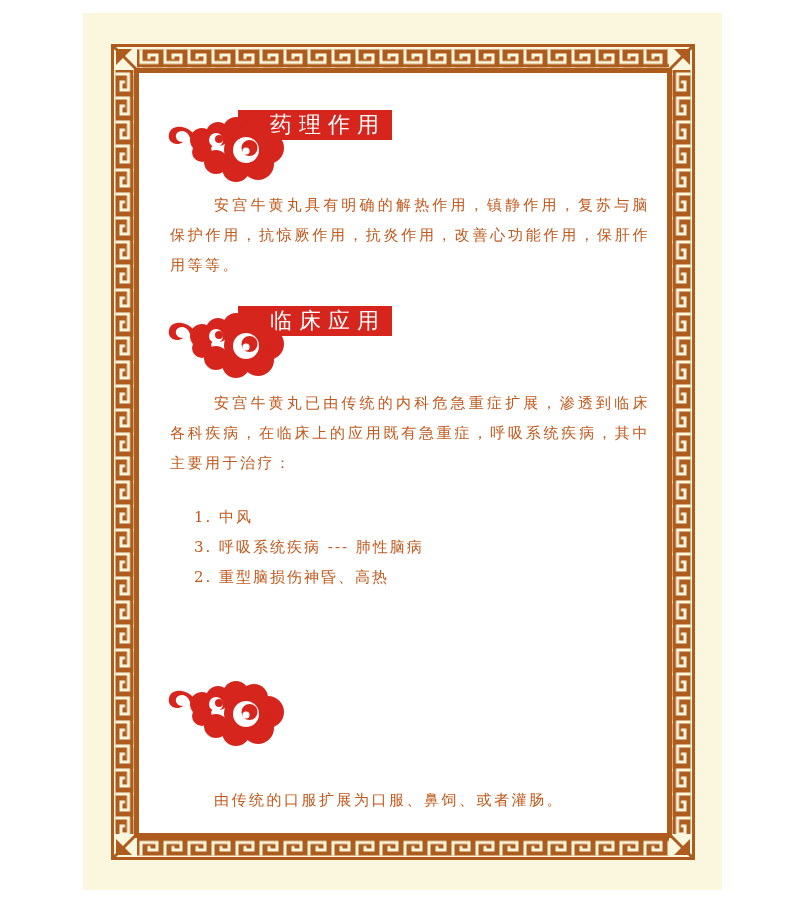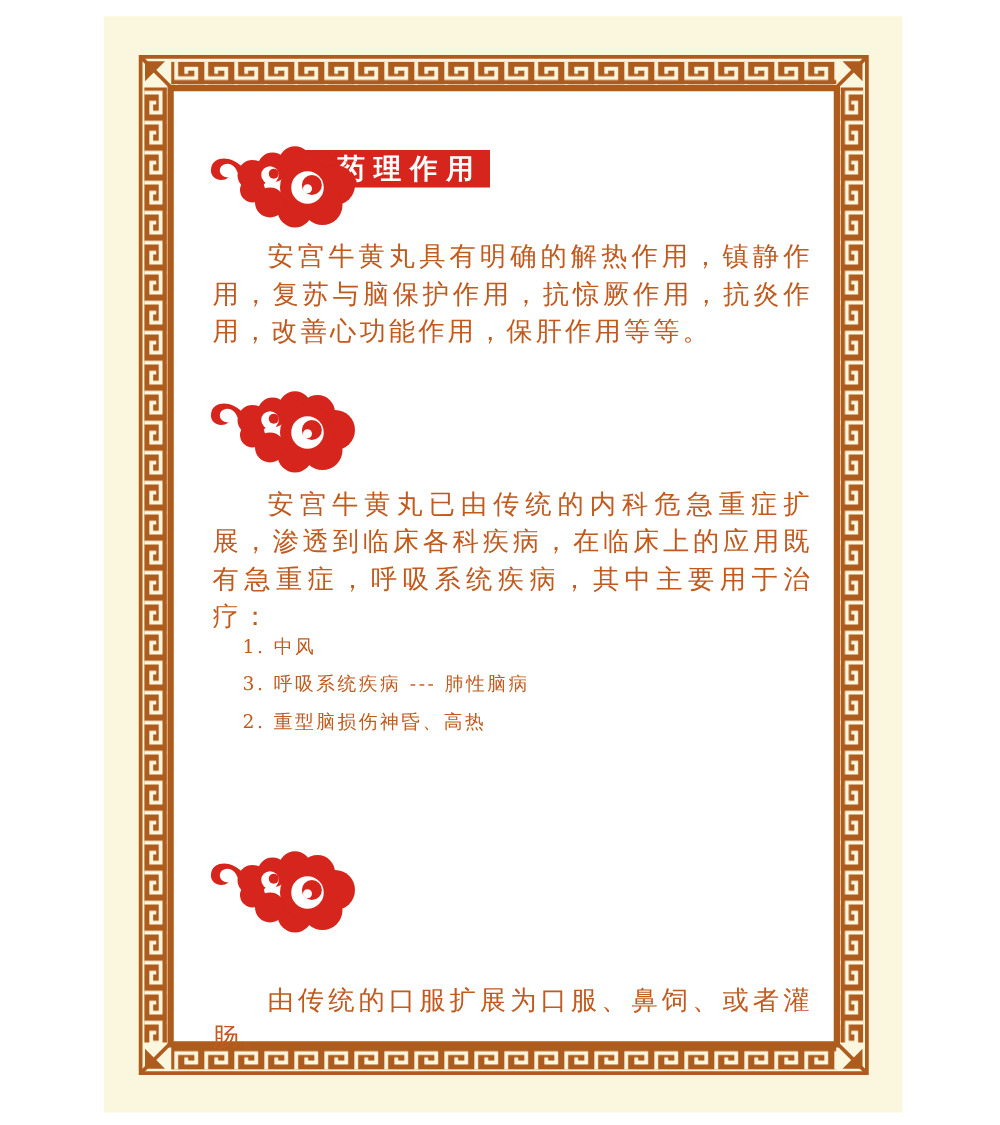--- a/index.html
+++ b/index.html
@@ -10,33 +10,33 @@
     overflow:hidden;
   }
   .frame-svg { position:absolute; left:0; top:0; z-index:0; }
   .frame-stroke { fill:none; stroke: var(--border-brown, #AE5C1E); }
   .frame-fill   { fill: var(--border-brown, #AE5C1E); }
   .cream-fill   { fill: var(--panel-cream, #FBF7DE); }
   .key-glyph    { fill:none; stroke: var(--panel-cream, #FBF7DE); stroke-width:3; }
 
   .section-header { position:absolute; left:164px; width:228px; height:78px; z-index:2; }
   .ribbon {
-    position:absolute; left:74px; top:10px; width:154px; height:30px;
+    position:absolute; left:74px; top:0; width:154px; height:30px;
     background: var(--banner-red, #D6251C);
-    color:#ffffff; font-weight:bold; font-size:22px; line-height:30px;
+    color:#ffffff; font-weight:normal; font-size:22px; line-height:30px;
     letter-spacing:7px; text-align:center; box-sizing:border-box; padding-left:26px;
     z-index:1; white-space:nowrap;
   }
   .cloud { position:absolute; left:0; top:0; width:150px; height:78px;
            color: var(--banner-red, #D6251C); z-index:2; }
 
   .body-text {
     position:absolute; left:170px; width:480px; z-index:1;
     color: var(--body-text, #C05A1E);
-    font-size:21px; line-height:30px; letter-spacing:2.5px;
+    font-size:15px; line-height:30px; letter-spacing:2.5px;
     text-align:justify; text-justify:inter-ideograph;
   }
   .indent2 { text-indent:44px; }
   .treat-list {
     position:absolute; left:194px; width:450px; z-index:1;
     color: var(--body-text, #C05A1E);
     font-size:15px; line-height:30px; letter-spacing:2px;
   }
   .treat-list .item { white-space:nowrap; }
 </style>
@@ -118,20 +118,23 @@
   <div class="ribbon">
     <span>药理作用</span>
   </div>
   <svg class="cloud" viewBox="0 0 150 78">
     <use href="#xiangyun"></use>
   </svg>
 </div>
 <div class="body-text indent2" style="top:190px">安宫牛黄丸具有明确的解热作用，镇静作用，复苏与脑保护作用，抗惊厥作用，抗炎作用，改善心功能作用，保肝作用等等。</div>
 
 <div class="section-header" style="top:306px">
+  <div class="ribbon">
+    <span>临床应用</span>
+  </div>
   <svg class="cloud" viewBox="0 0 150 78">
     <use href="#xiangyun"></use>
   </svg>
 </div>
 <div class="body-text indent2" style="top:388px">安宫牛黄丸已由传统的内科危急重症扩展，渗透到临床各科疾病，在临床上的应用既有急重症，呼吸系统疾病，其中主要用于治疗：</div>
 
 <div class="treat-list" style="top:502px">
   <div class="item">1. 中风</div>
   <div class="item">3. 呼吸系统疾病 --- 肺性脑病</div>
   <div class="item">2. 重型脑损伤神昏、高热</div>

